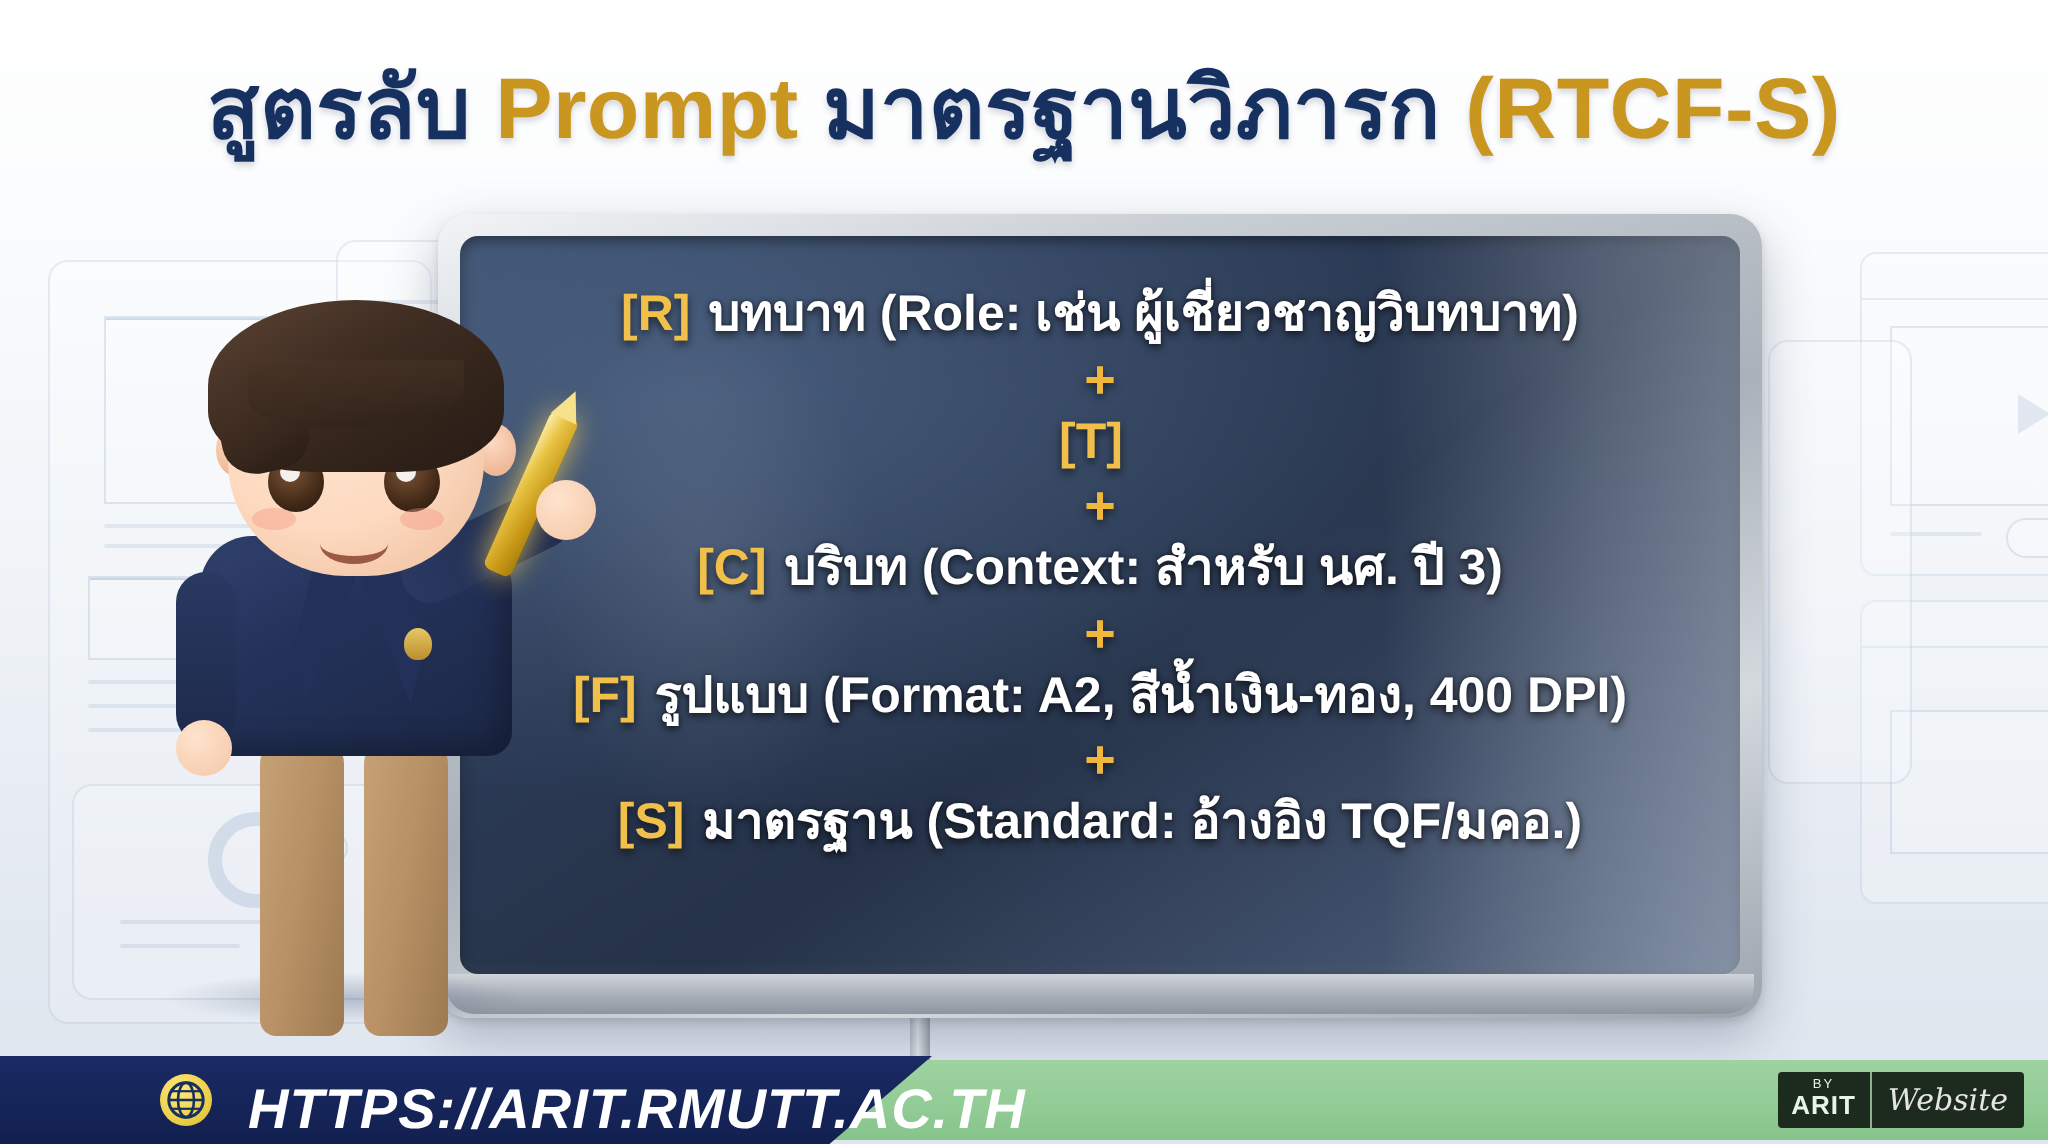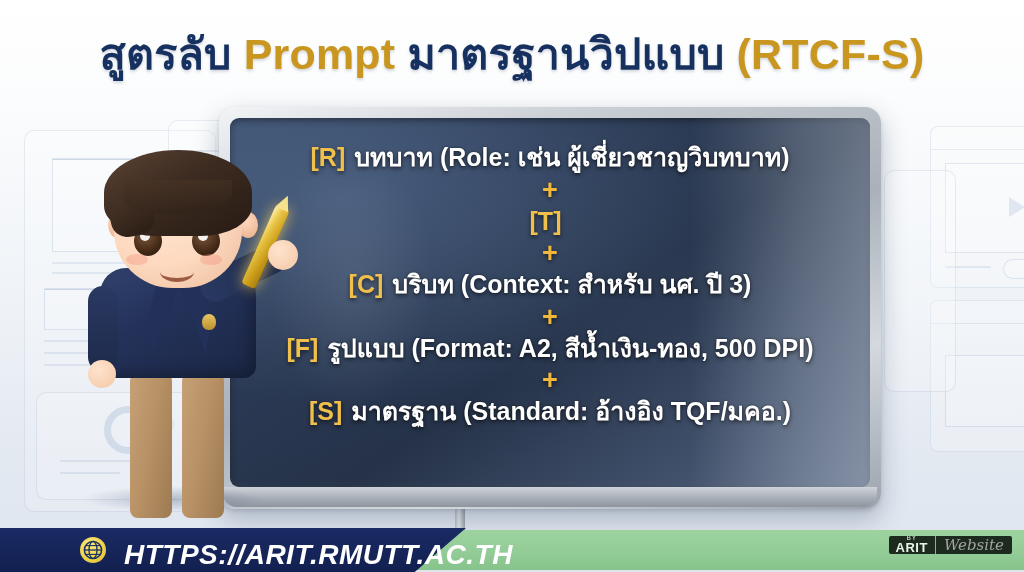--- a/index.html
+++ b/index.html
@@ -265,33 +265,33 @@
   .globe svg{position:absolute;left:3px;top:3px;}
   .f-url{
     position:absolute;left:124px;top:11px;
     color:#ffffff;font-size:28px;font-weight:bold;font-style:italic;letter-spacing:.5px;
   }
   .f-name{
     position:absolute;left:458px;top:14px;
     color:#17264d;font-size:16px;font-weight:normal;
   }
   .f-logo{
-    position:absolute;right:12px;top:8px;height:18px;
+    position:absolute;right:12px;top:8px;height:28px;
     display:flex;align-items:stretch;
     background:#1d2b1e;border-radius:2px;overflow:hidden;
   }
   .f-logo .arit{
     display:flex;flex-direction:column;align-items:center;justify-content:center;
     padding:0 7px;color:#e9f3e6;
   }
   .f-logo .arit .by{font-size:6.5px;letter-spacing:1px;line-height:1;}
   .f-logo .arit .nm{font-size:13px;font-weight:bold;letter-spacing:.5px;line-height:1.05;}
   .f-logo .site{
     display:flex;align-items:center;padding:0 8px;
-    color:#a3a3a3;font-size:15px;font-style:italic;font-family:"DejaVu Serif",serif;
+    color:#e5e5e5;font-size:15px;font-style:italic;font-family:"DejaVu Serif",serif;
   }
   .f-logo .divider{width:1px;background:#8fb08c;}
 </style>
 </head>
 <body>
 
 <div id="stage">
 
   <div class="bg-wire" style="left:0;top:0;width:1024px;height:572px;">
     <div class="wf-panel" style="left:24px;top:130px;width:190px;height:380px;"></div>
@@ -330,21 +330,21 @@
         
       </div>
 
       <div class="wf-box" style="left:14px;top:54px;width:160px;height:70px;"></div>
     </div>
 
     <div class="wf-panel" style="left:884px;top:170px;width:70px;height:220px;"></div>
   </div>
 
   <div class="title">
-    <span>สูตรลับ </span><span class="gold">Prompt</span><span> มาตรฐานวิปแบบ </span><span class="gold">(RTCF-S)</span>
+    <span>สูตรลับ </span><span class="gold">Prompt</span><span> มาตรฐานวิภารก </span><span class="gold">(RTCF-S)</span>
   </div>
 
   <div class="board-wrap">
     <div class="leg l"></div>
 
     <div class="foot l"></div>
 
     <div class="board-frame">
       <div class="board-inner">
         <div class="lines">
@@ -361,21 +361,21 @@
           <div class="plus">+</div>
 
           <div class="row">
             <span class="tag">[C]</span>
             <span>บริบท (Context: สำหรับ นศ. ปี 3)</span>
           </div>
           <div class="plus">+</div>
 
           <div class="row">
             <span class="tag">[F]</span>
-            <span>รูปแบบ (Format: A2, สีน้ำเงิน-ทอง, 500 DPI)</span>
+            <span>รูปแบบ (Format: A2, สีน้ำเงิน-ทอง, 400 DPI)</span>
           </div>
           <div class="plus">+</div>
 
           <div class="row">
             <span class="tag">[S]</span>
             <span>มาตรฐาน (Standard: อ้างอิง TQF/มคอ.)</span>
           </div>
 
         </div>
       </div>

